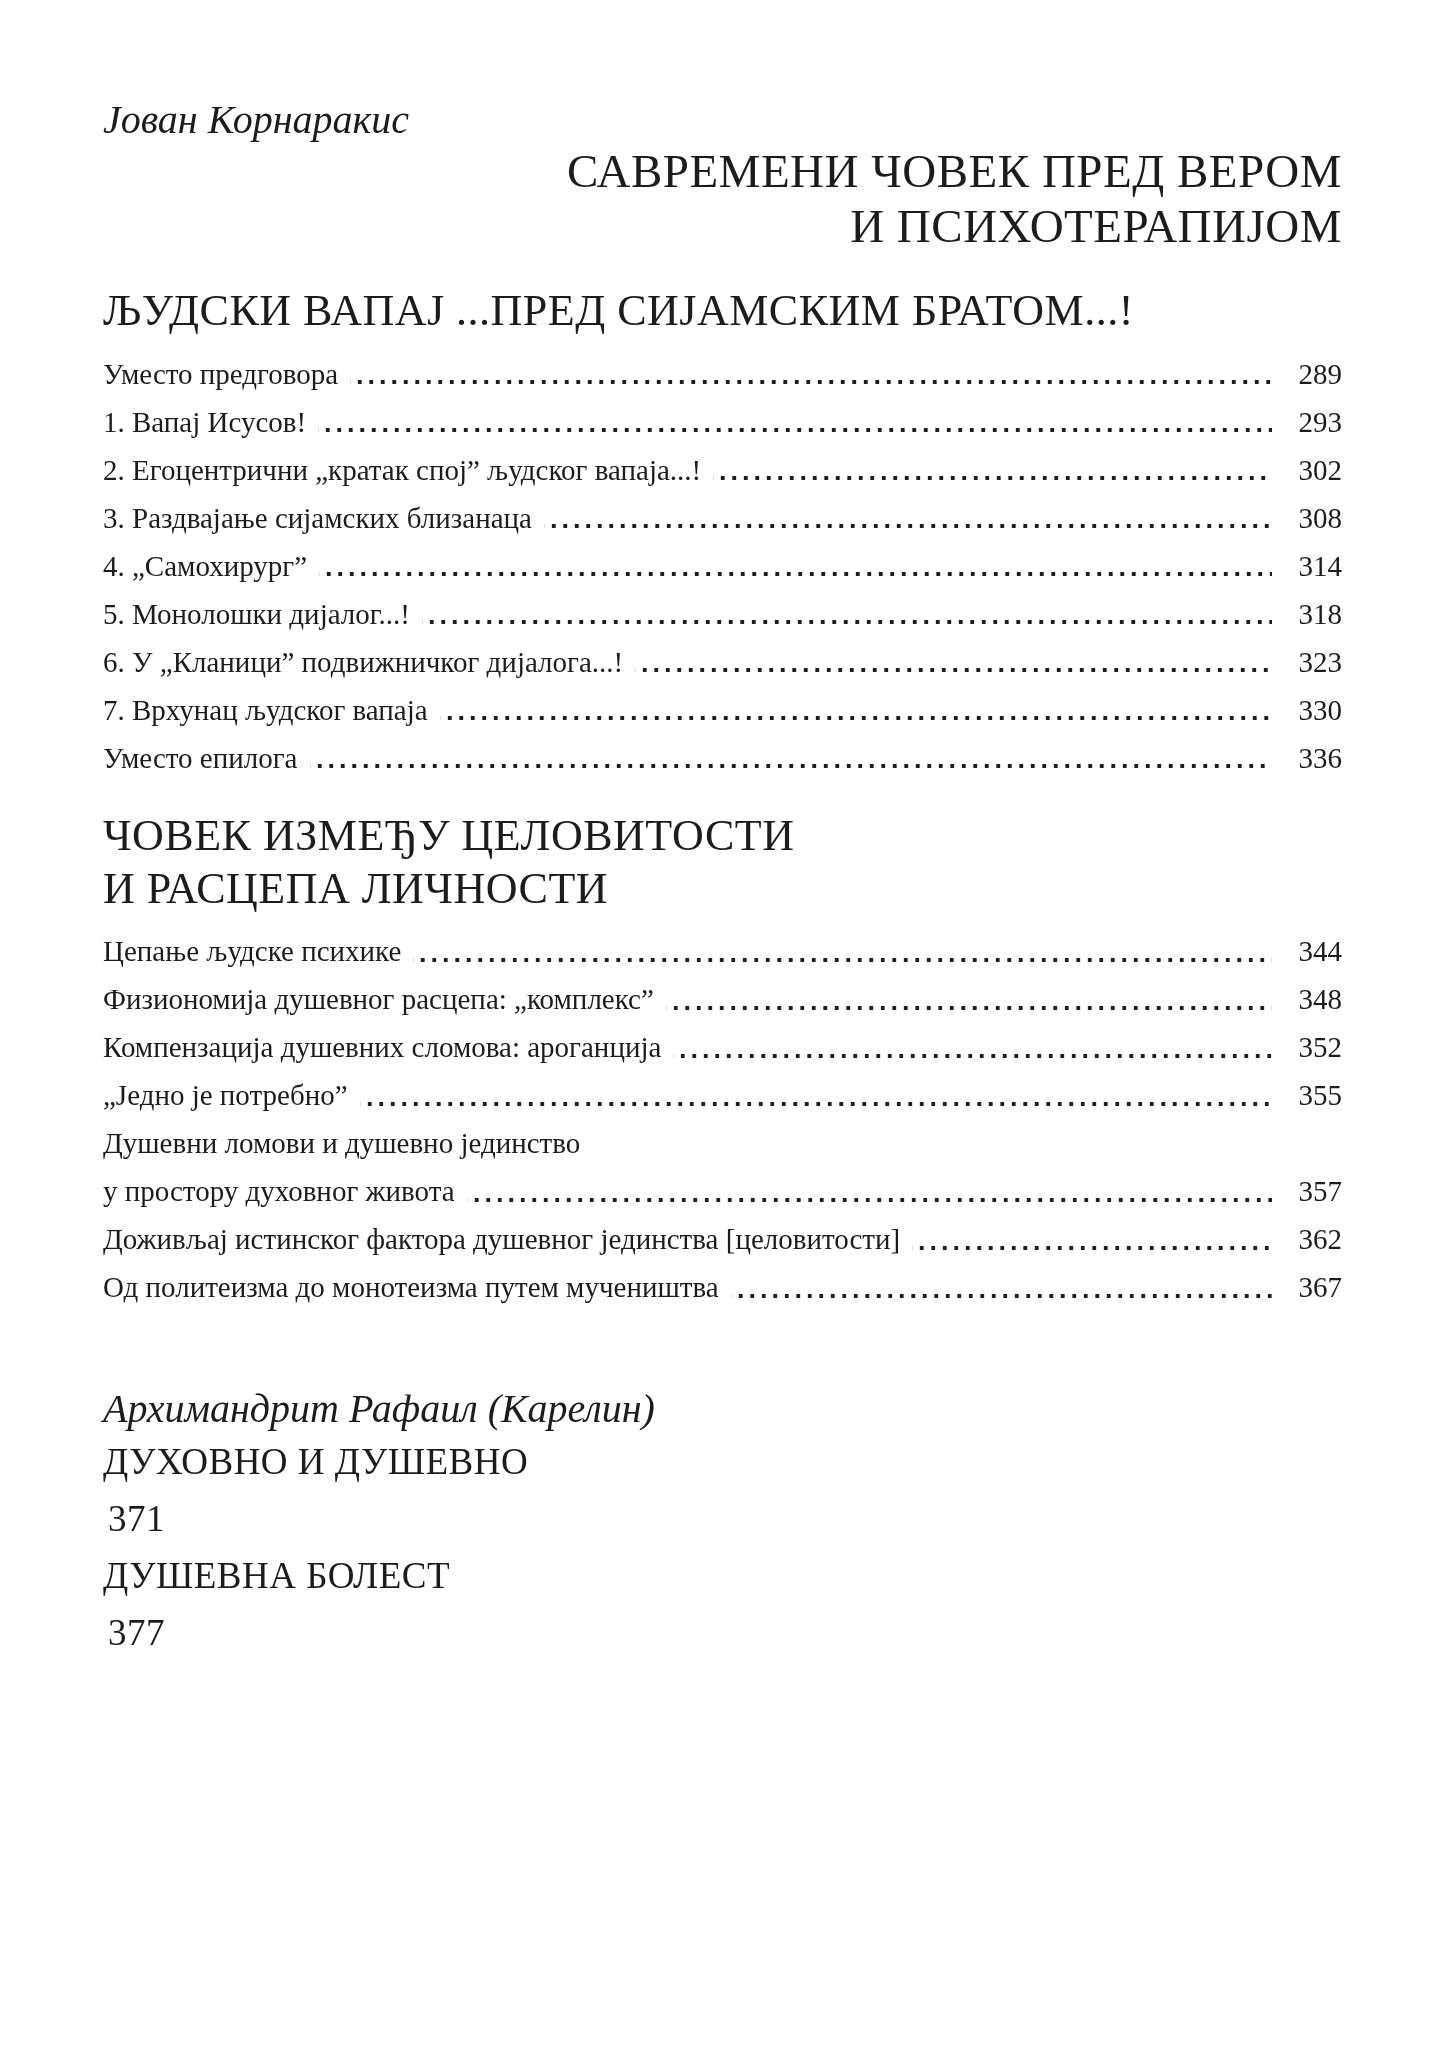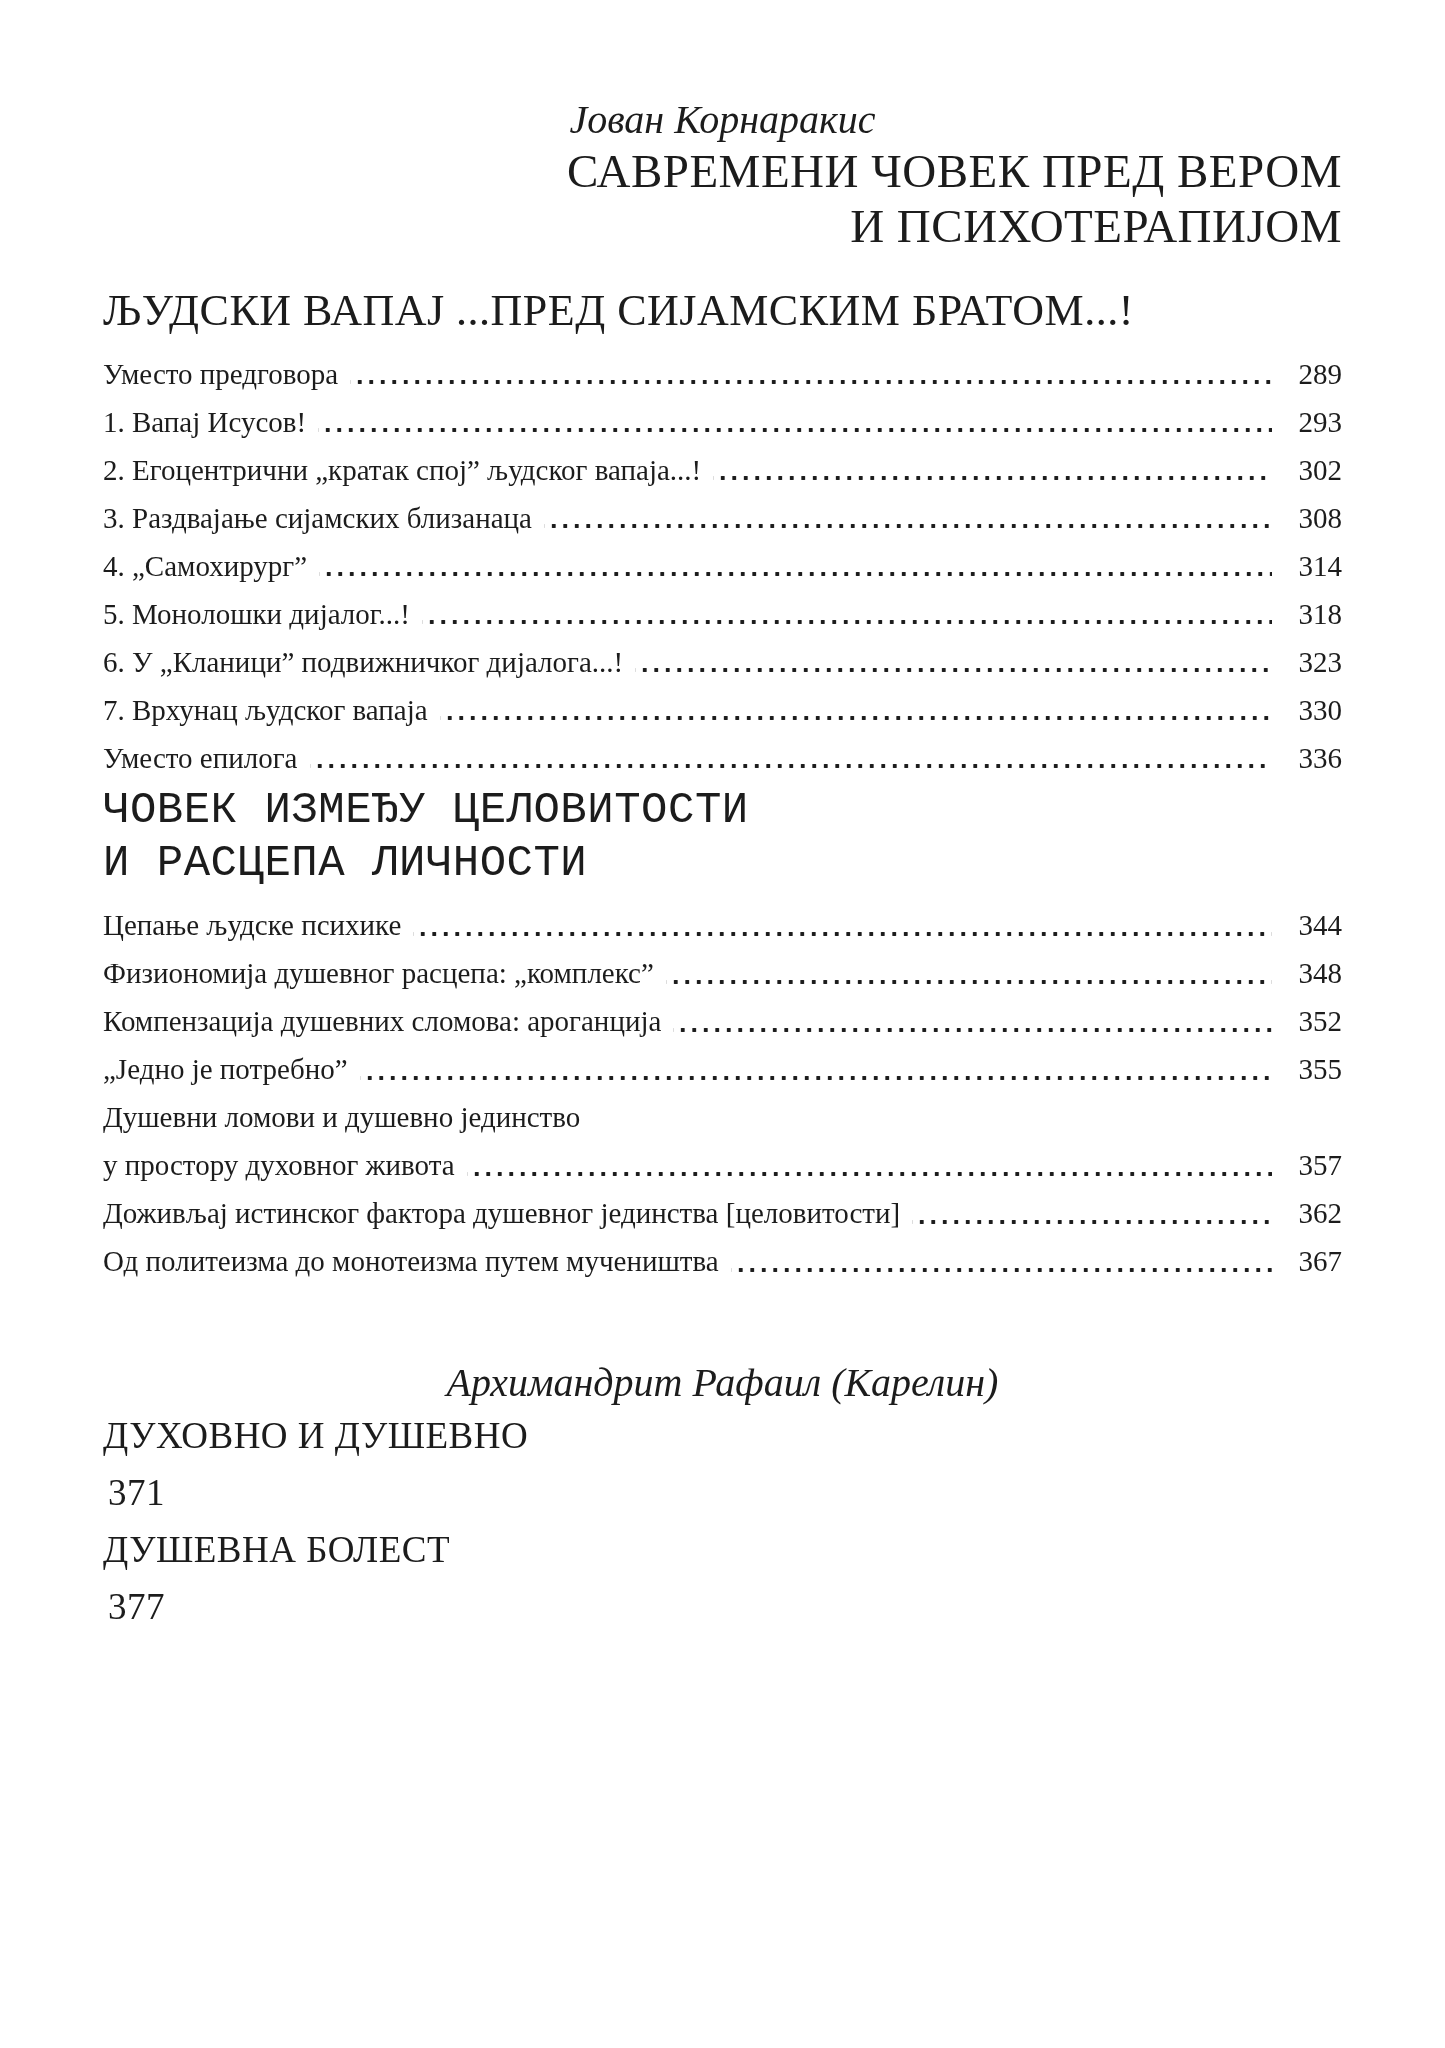--- a/index.html
+++ b/index.html
@@ -9,40 +9,39 @@
   .page {
     width: 1445px; height: 2048px;
     background: var(--paper);
     color: var(--ink);
     font-family: "Liberation Serif", "DejaVu Serif", serif;
     overflow: hidden;
   }
   .content { padding: 96px 103px 0 103px; }
 
   .author {
-    text-align: center;
     font-style: italic;
     font-size: 40px;
     line-height: 1.2;
   }
   .book-title {
     text-align: right;
     font-size: 47px;
     line-height: 1.18;
     letter-spacing: 0.5px;
   }
   .book-title-1 { margin-bottom: 30px; }
 
   .section-heading {
     font-size: 44px;
     line-height: 1.2;
     letter-spacing: 0.5px;
     margin-bottom: 12px;
   }
-  .section-2 { margin-top: 2px; font-family: Liberation Mono, monospace; }
+  .section-2 { margin-top: 28px; }
 
   .toc { width: 100%; }
   .toc-row {
     display: flex;
     align-items: baseline;
     font-size: 29px;
     line-height: 48px;
     white-space: nowrap;
   }
   .toc-row .label { flex: 0 0 auto; }

